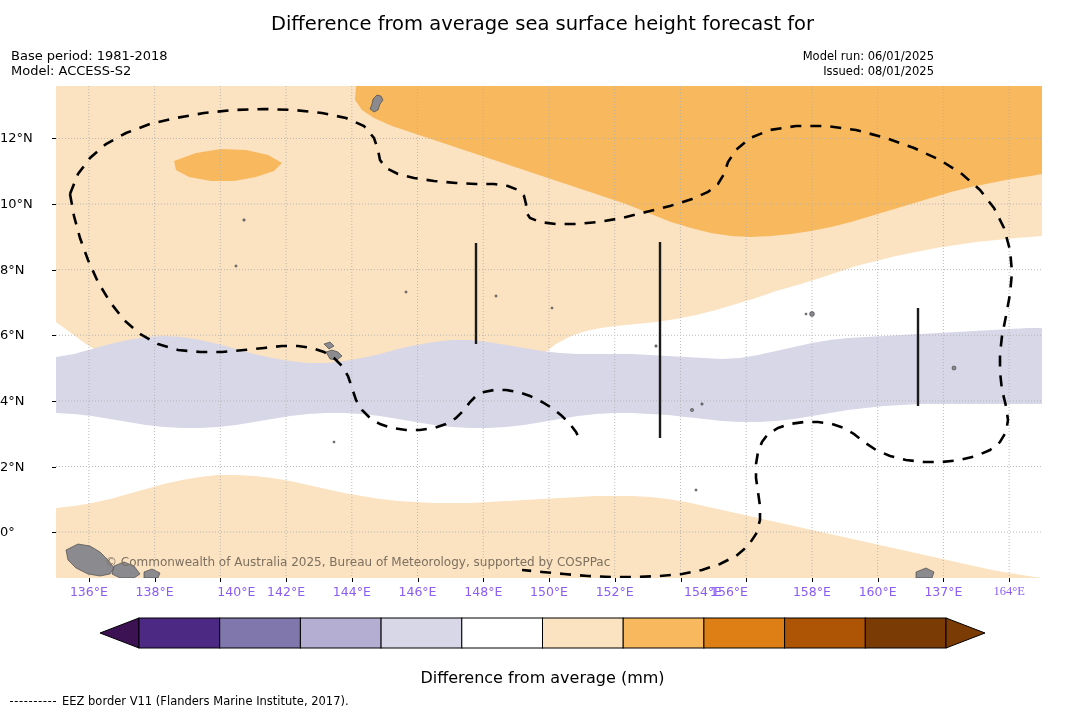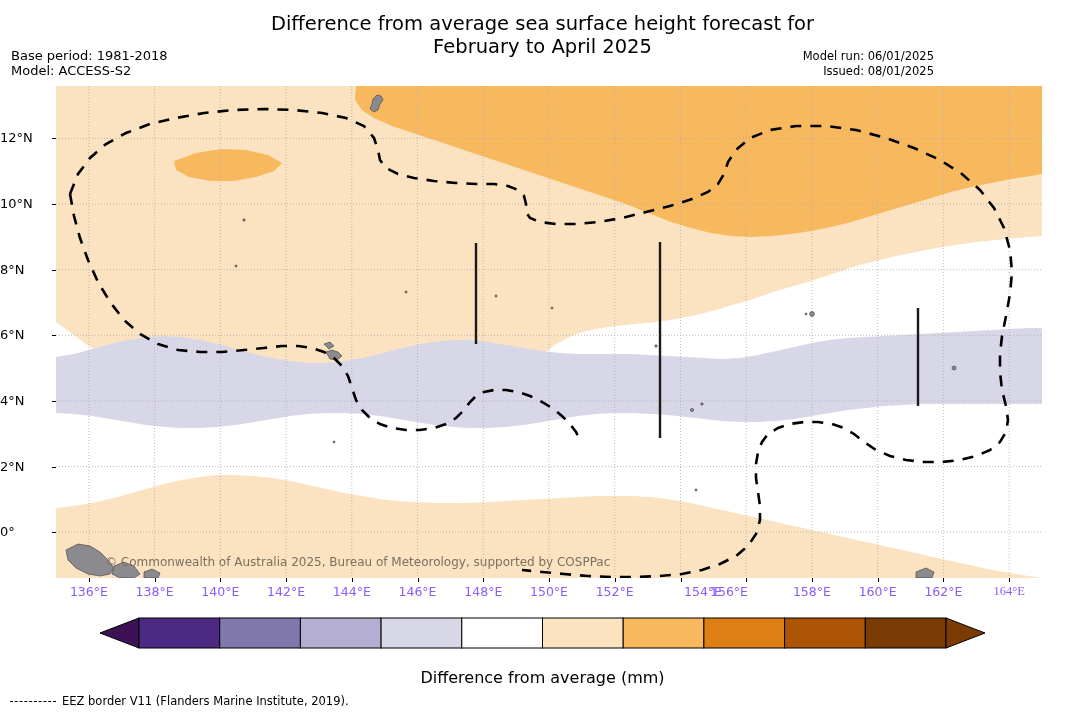--- a/index.html
+++ b/index.html
@@ -66,21 +66,20 @@
     position:relative;top:1px;
   }
 </style>
 </head>
 <body>
 
 <div class="fig">
 
   <div id="title">
     <span>Difference from average sea surface height forecast for</span>
-    <span class="l2">February to April 2025</span>
   </div>
 
   <div id="meta-left">
     <div>Base period: 1981-2018</div>
     <div>Model: ACCESS-S2</div>
   </div>
   <div id="meta-right">
     <div>Model run: 06/01/2025</div>
     <div>Issued: 08/01/2025</div>
   </div>
@@ -270,32 +269,32 @@
     <div class="ytick-mark" style="left:52px;top:270px;"></div>
     <div class="ytick-mark" style="left:52px;top:335px;"></div>
     <div class="ytick-mark" style="left:52px;top:401px;"></div>
     <div class="ytick-mark" style="left:52px;top:467px;"></div>
     <div class="ytick-mark" style="left:52px;top:532px;"></div>
   </div>
 
   <div>
     <div class="xtick-label" style="left:88.9px;">136°E</div>
     <div class="xtick-label" style="left:154.6px;">138°E</div>
-    <div class="xtick-label" style="left:220.3px;">140°E</div>
+    <div class="xtick-label" style="left:220.3px;text-align:right;">140°E</div>
     <div class="xtick-label" style="left:286.1px;">142°E</div>
     <div class="xtick-label" style="left:351.8px;">144°E</div>
     <div class="xtick-label" style="left:417.5px;">146°E</div>
     <div class="xtick-label" style="left:483.3px;">148°E</div>
     <div class="xtick-label" style="left:549.0px;">150°E</div>
     <div class="xtick-label" style="left:614.7px;">152°E</div>
     <div class="xtick-label" style="left:703px;">154°E</div>
     <div class="xtick-label" style="left:729px;">156°E</div>
     <div class="xtick-label" style="left:811.9px;">158°E</div>
     <div class="xtick-label" style="left:877.7px;">160°E</div>
-    <div class="xtick-label" style="left:943.4px;">162°E</div>
+    <div class="xtick-label" style="left:943.4px;">137°E</div>
     <div class="xtick-label" style="left:1009.1px;font-family:Liberation Serif, serif;">164°E</div>
 
     <div class="xtick-mark" style="left:88.9px;top:578px;"></div>
     <div class="xtick-mark" style="left:154.6px;top:578px;"></div>
     <div class="xtick-mark" style="left:220.3px;top:578px;"></div>
     <div class="xtick-mark" style="left:286.1px;top:578px;"></div>
     <div class="xtick-mark" style="left:351.8px;top:578px;"></div>
     <div class="xtick-mark" style="left:417.5px;top:578px;"></div>
     <div class="xtick-mark" style="left:483.3px;top:578px;"></div>
     <div class="xtick-mark" style="left:549.0px;top:578px;"></div>
@@ -326,16 +325,16 @@
 
       <polygon points="946,3 946,33 985,18" fill="#7a3b04" stroke="#000" stroke-width="1"></polygon>
     </svg>
 
   </div>
 
   <div id="cb-title">Difference from average (mm)</div>
 
   <div id="footer">
     <span class="dashsample"></span>
-    <span>EEZ border V11 (Flanders Marine Institute, 2019).</span>
+    <span>EEZ border V11 (Flanders Marine Institute, 2017).</span>
   </div>
 
 </div>
 
 </body></html>

